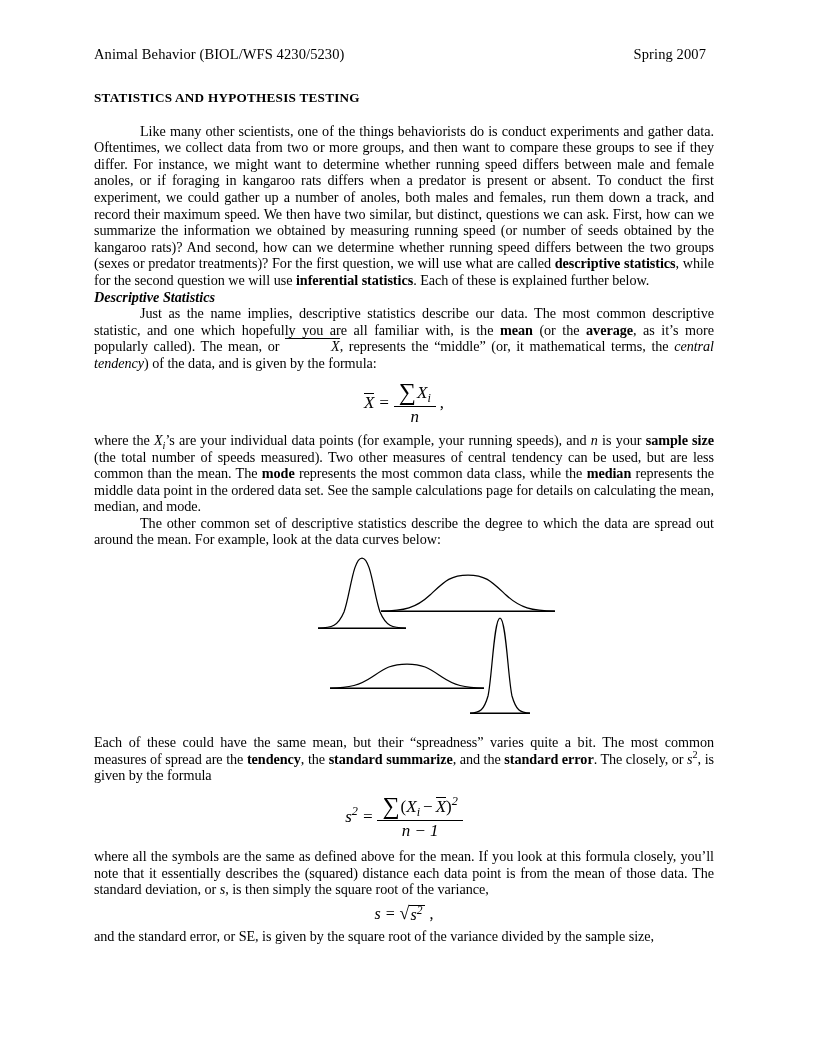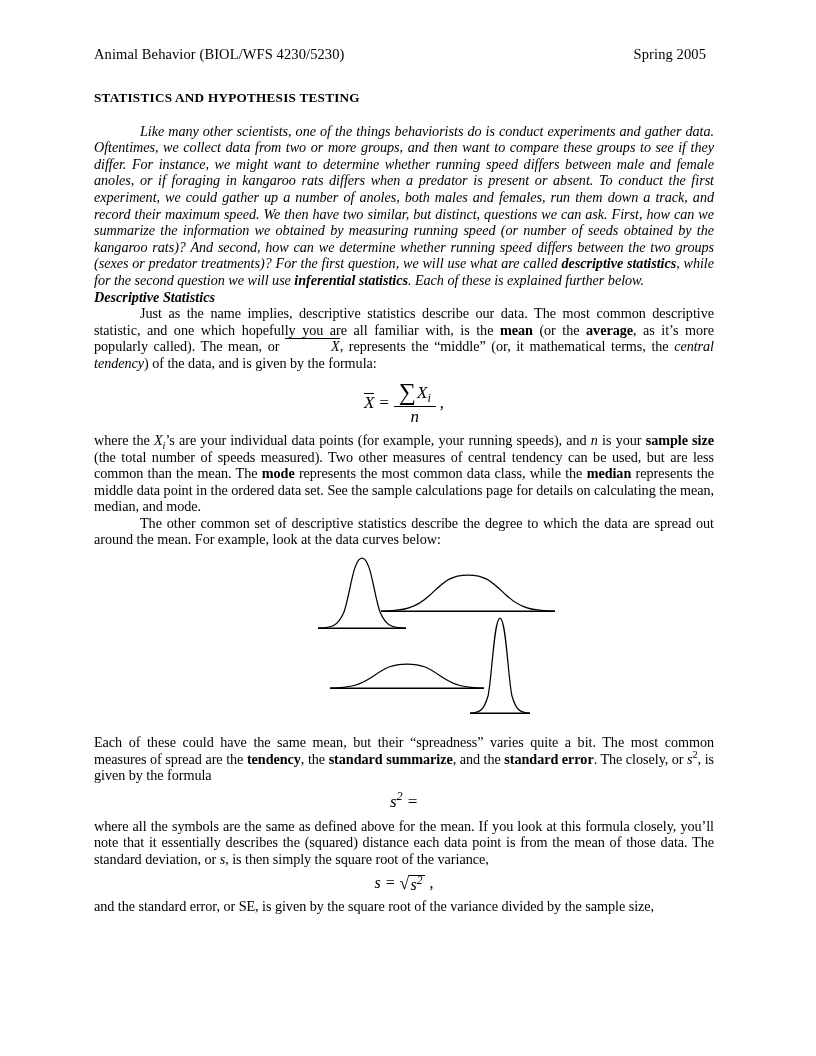--- a/index.html
+++ b/index.html
@@ -47,21 +47,21 @@
 
   
   p.body {
     font-size: 14.2px;
     line-height: 16.6px;
     text-align: justify;
     margin: 0;
     letter-spacing: -0.05px;
   }
   p.body.indent { text-indent: 46px; }
-  p.gap-before { margin-top: 16.6px; font-style: italic; }
+  p.gap-before { margin-top: 16.6px; }
 
   .sec-head {
     font-size: 14.2px;
     line-height: 16.6px;
     font-weight: bold;
     font-style: italic;
     margin: 0;
   }
 
   b { font-weight: bold; }
@@ -147,21 +147,21 @@
   .figure svg { display: block; }
 </style>
 </head>
 <body>
 
 <div class="page">
   <div class="content">
 
     <div class="doc-header">
       <span class="course">Animal Behavior (BIOL/WFS 4230/5230)</span>
-      <span class="term">Spring 2005</span>
+      <span class="term">Spring 2007</span>
     </div>
 
     <div class="doc-title">STATISTICS AND HYPOTHESIS TESTING</div>
 
     <p class="body indent gap-before"><span>Like many other scientists, one of the things behaviorists do is conduct experiments and gather data. Oftentimes, we collect data from two or more groups, and then want to compare these groups to see if they differ. For instance, we might want to determine whether running speed differs between male and female anoles, or if foraging in kangaroo rats differs when a predator is present or absent. To conduct the first experiment, we could gather up a number of anoles, both males and females, run them down a track, and record their maximum speed. We then have two similar, but distinct, questions we can ask. First, how can we summarize the information we obtained by measuring running speed (or number of seeds obtained by the kangaroo rats)? And second, how can we determine whether running speed differs between the two groups (sexes or predator treatments)? For the first question, we will use what are called </span><b>descriptive statistics</b><span>, while for the second question we will use </span><b>inferential statistics</b><span>. Each of these is explained further below.</span></p>
 
     <div class="sec-head gap-before">Descriptive Statistics</div>
 
     <p class="body indent"><span>Just as the name implies, descriptive statistics describe our data. The most common descriptive statistic, and one which hopefully you are all familiar with, is the </span><b>mean</b><span> (or the </span><b>average</b><span>, as it’s more popularly called). The mean, or </span><span class="mathvar ovl">X</span><span>, represents the “middle” (or, it mathematical terms, the </span><i>central tendency</i><span>) of the data, and is given by the formula:</span></p>
 
@@ -205,20 +205,24 @@
         </g>
       </svg>
     </div>
 
     <p class="body"><span>Each of these could have the same mean, but their “spreadness” varies quite a bit. The most common measures of spread are the </span><b>tendency</b><span>, the </span><b>standard summarize</b><span>, and the </span><b>standard error</b><span>. The closely, or </span><i>s</i><span class="sup">2</span><span>, is given by the formula</span></p>
 
     <div class="equation" style="margin-top:9px;margin-bottom:8px;">
       <span class="eqrow">
         <span><span class="mathvar">s</span><span class="sup">2</span></span>
         <span>=</span>
+        <span class="frac">
+          <span class="num"><span class="sigma">∑</span><span class="comma">(</span><span class="mathvar">X</span><span class="sub mathvar">i</span><span class="comma" style="padding:0 3px;">−</span><span class="mathvar ovl">X</span><span class="comma">)</span><span class="sup">2</span></span>
+          <span class="den mathvar">n − 1</span>
+        </span>
       </span>
     </div>
 
     <p class="body"><span>where all the symbols are the same as defined above for the mean. If you look at this formula closely, you’ll note that it essentially describes the (squared) distance each data point is from the mean of those data. The standard deviation, or </span><i>s</i><span>, is then simply the square root of the variance,</span></p>
 
     <div class="equation" style="margin-top:6px;margin-bottom:5px;font-size:16px;">
       <span class="eqrow">
         <span class="mathvar">s</span>
         <span>=</span>
         <span class="radical">

